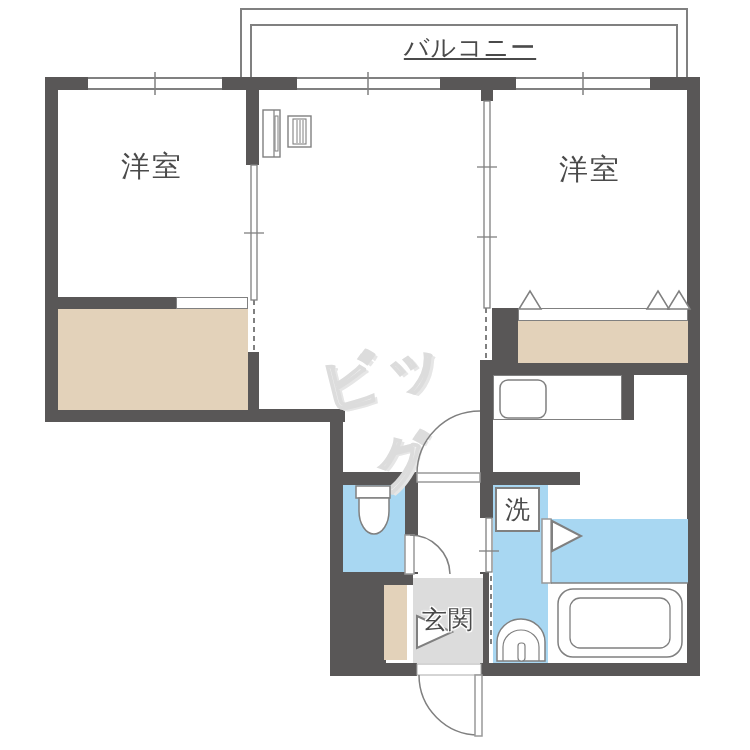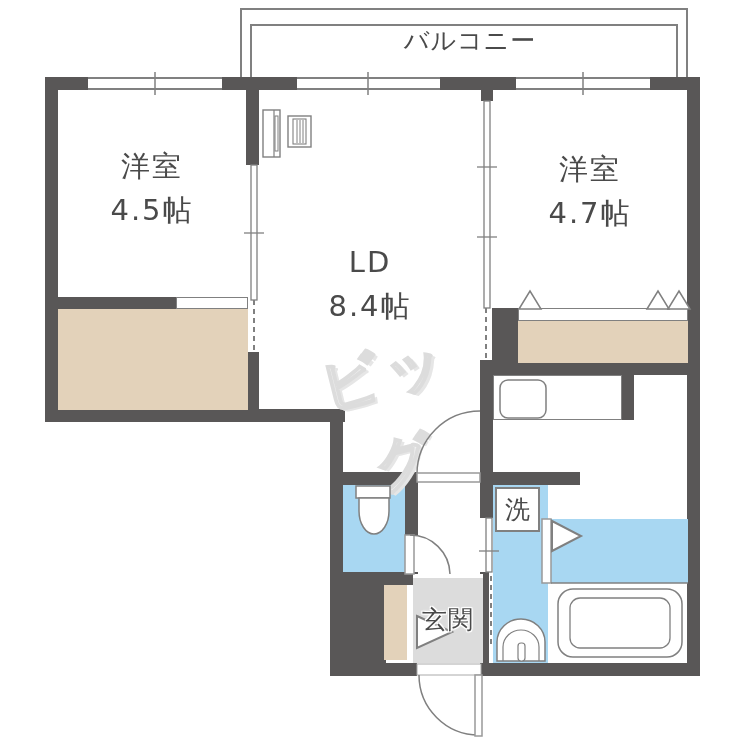--- a/index.html
+++ b/index.html
@@ -124,36 +124,30 @@
     <rect x="263" y="110" width="17" height="47" stroke-width="1.4"></rect>
     <line x1="274" y1="110" x2="274" y2="157" stroke-width="1.2"></line>
     <rect x="275" y="116" width="3" height="35" stroke-width="1"></rect>
     <rect x="288" y="116" width="23" height="31" stroke-width="1.4"></rect>
     <rect x="293" y="119" width="13" height="25" stroke-width="1.1"></rect>
     <line x1="297" y1="120" x2="297" y2="143" stroke-width="1"></line>
     <line x1="300" y1="120" x2="300" y2="143" stroke-width="1"></line>
     <line x1="303" y1="120" x2="303" y2="143" stroke-width="1"></line>
   </svg>
 
-  <div class="label sm" style="left:390px;top:27px;width:160px;">バルコニー</div>
+  <div class="label sm" style="left:390px;top:34px;width:160px;text-decoration:underline;">バルコニー</div>
 
   <div class="label rm" style="left:82px;top:144px;width:140px;">
     <div>洋室</div>
-    <div>4.5帖</div>
   </div>
 
   <div class="label rm" style="left:520px;top:147px;width:140px;">
     <div>洋室</div>
-    <div>4.7帖</div>
   </div>
 
-  <div class="label rm" style="left:300px;top:240px;width:140px;">
-    <div>LD</div>
-    <div>8.4帖</div>
-  </div>
 
 
   <div class="label sm halo" style="left:410px;top:606px;width:76px;">玄関</div>
 
   <div class="laundrybox">
     <span>洗</span>
   </div>
 
 </div>
 

